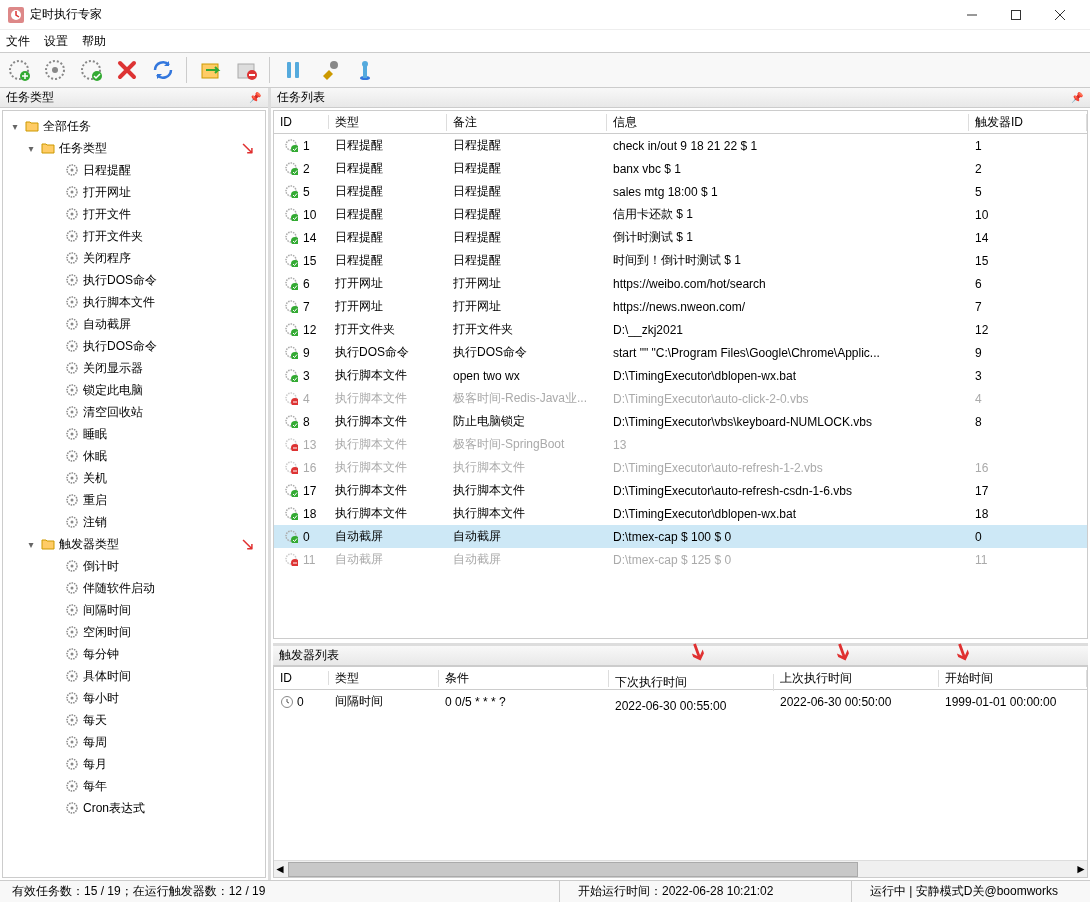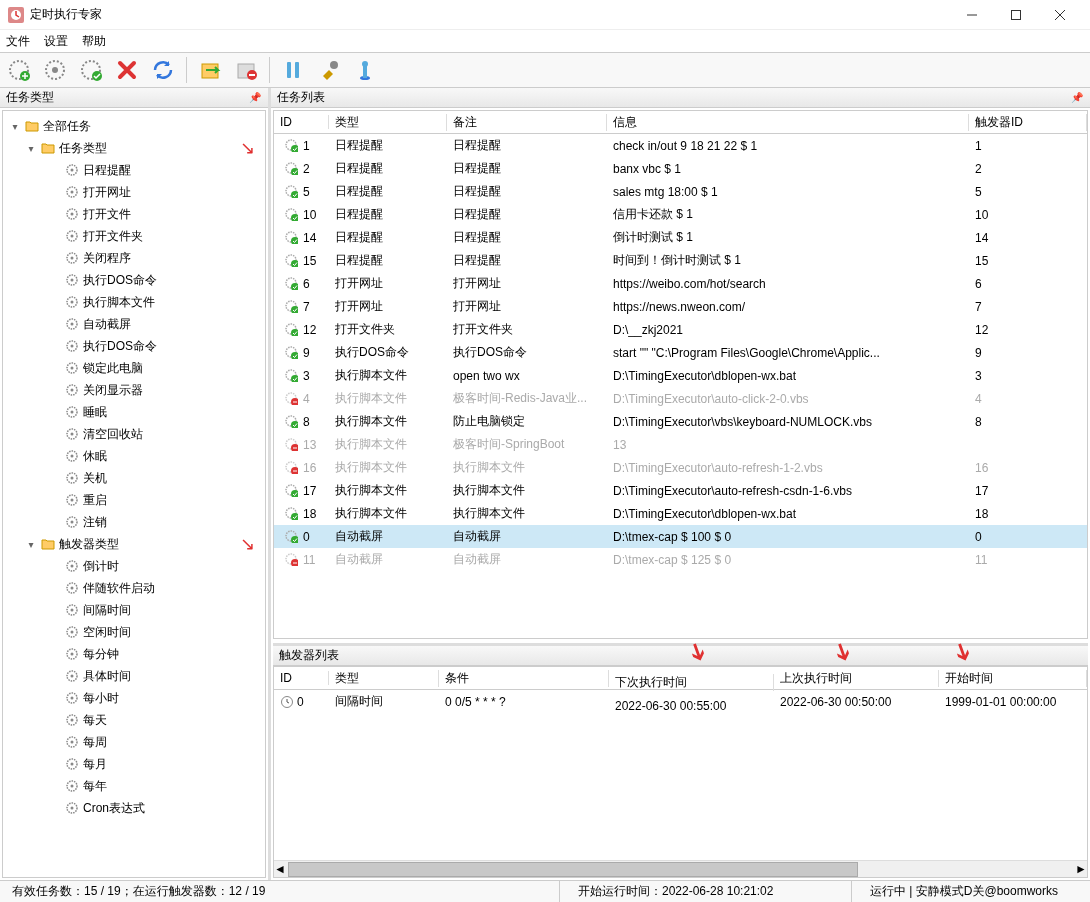--- a/index.html
+++ b/index.html
@@ -281,51 +281,51 @@
           <span>执行DOS命令</span>
         </div>
         <div class="tree-node l2">
           <span class="exp"></span>
           <span class="ficon">
             <svg width="14" height="14">
               <circle cx="7" cy="7" r="5" fill="none" stroke="#888" stroke-width="1.5" stroke-dasharray="1.5 1"></circle>
               <circle cx="7" cy="7" r="1.5" fill="#888"></circle>
             </svg>
           </span>
+          <span>关闭显示器</span>
+        </div>
+        <div class="tree-node l2">
+          <span class="exp"></span>
+          <span class="ficon">
+            <svg width="14" height="14">
+              <circle cx="7" cy="7" r="5" fill="none" stroke="#888" stroke-width="1.5" stroke-dasharray="1.5 1"></circle>
+              <circle cx="7" cy="7" r="1.5" fill="#888"></circle>
+            </svg>
+          </span>
           <span>锁定此电脑</span>
         </div>
         <div class="tree-node l2">
           <span class="exp"></span>
           <span class="ficon">
             <svg width="14" height="14">
               <circle cx="7" cy="7" r="5" fill="none" stroke="#888" stroke-width="1.5" stroke-dasharray="1.5 1"></circle>
               <circle cx="7" cy="7" r="1.5" fill="#888"></circle>
             </svg>
           </span>
-          <span>关闭显示器</span>
+          <span>清空回收站</span>
         </div>
         <div class="tree-node l2">
           <span class="exp"></span>
           <span class="ficon">
             <svg width="14" height="14">
               <circle cx="7" cy="7" r="5" fill="none" stroke="#888" stroke-width="1.5" stroke-dasharray="1.5 1"></circle>
               <circle cx="7" cy="7" r="1.5" fill="#888"></circle>
             </svg>
           </span>
           <span>睡眠</span>
-        </div>
-        <div class="tree-node l2">
-          <span class="exp"></span>
-          <span class="ficon">
-            <svg width="14" height="14">
-              <circle cx="7" cy="7" r="5" fill="none" stroke="#888" stroke-width="1.5" stroke-dasharray="1.5 1"></circle>
-              <circle cx="7" cy="7" r="1.5" fill="#888"></circle>
-            </svg>
-          </span>
-          <span>清空回收站</span>
         </div>
         <div class="tree-node l2">
           <span class="exp"></span>
           <span class="ficon">
             <svg width="14" height="14">
               <circle cx="7" cy="7" r="5" fill="none" stroke="#888" stroke-width="1.5" stroke-dasharray="1.5 1"></circle>
               <circle cx="7" cy="7" r="1.5" fill="#888"></circle>
             </svg>
           </span>
           <span>休眠</span>

